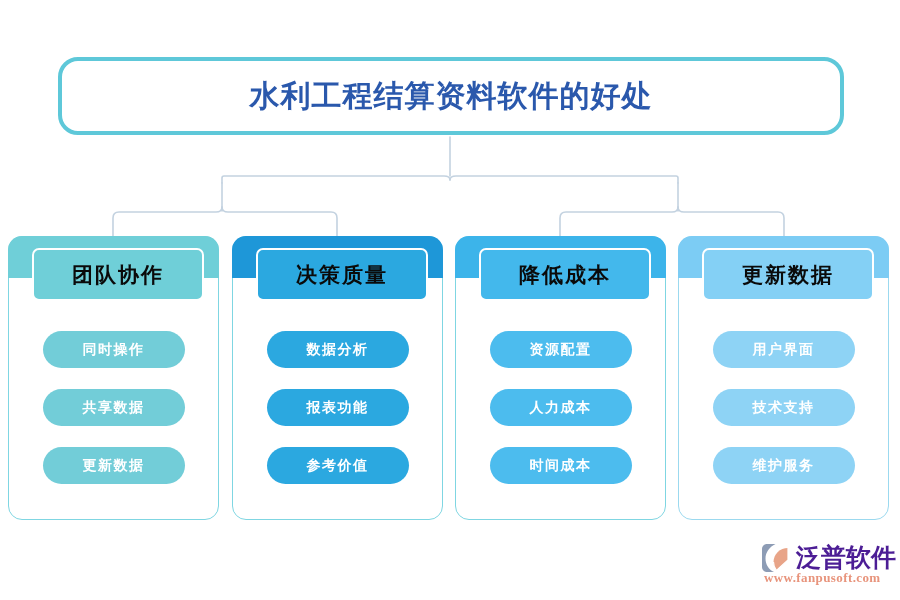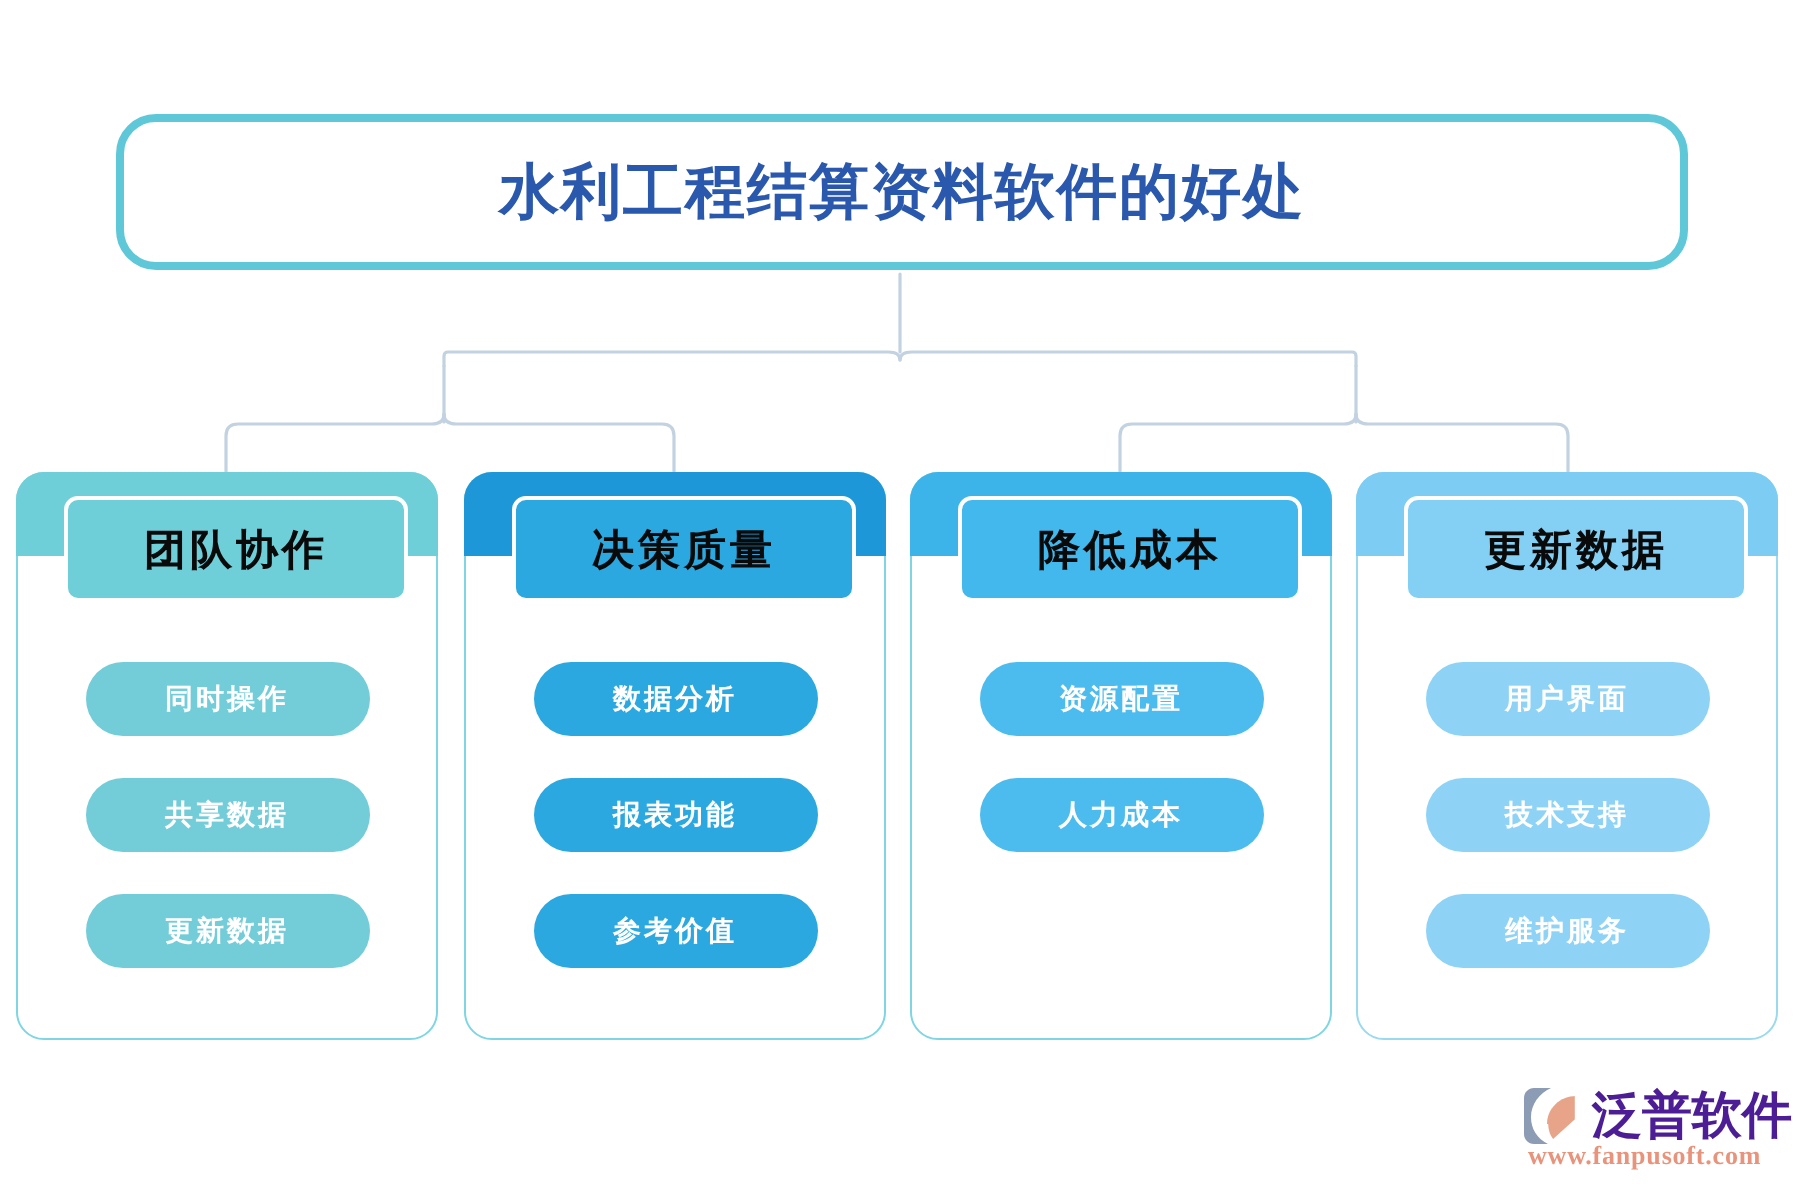--- a/index.html
+++ b/index.html
@@ -234,20 +234,23 @@
     <div class="card-head" style="background: rgb(67, 184, 236);">
       <span class="card-head-text">降低成本</span>
     </div>
     <div class="pill-list">
       <div class="pill" style="background: rgb(76, 188, 238);">
         <span class="pill-text">资源配置</span>
       </div>
       <div class="pill" style="background: rgb(76, 188, 238);">
         <span class="pill-text">人力成本</span>
       </div>
+      <div class="pill" style="background: rgb(76, 188, 238);">
+        <span class="pill-text">时间成本</span>
+      </div>
     </div>
   </div>
 
   <div class="card" id="card-3" style="left:678px;">
     <div class="card-body" style="border-color: rgb(155, 217, 239);"></div>
     <div class="card-band" style="background: rgb(124, 204, 244);"></div>
     <div class="card-head" style="background: rgb(132, 208, 245);">
       <span class="card-head-text">更新数据</span>
     </div>
     <div class="pill-list">

